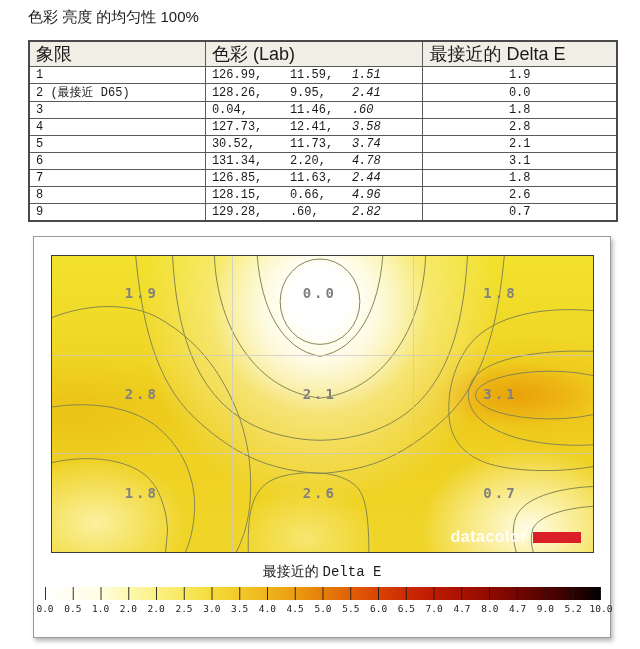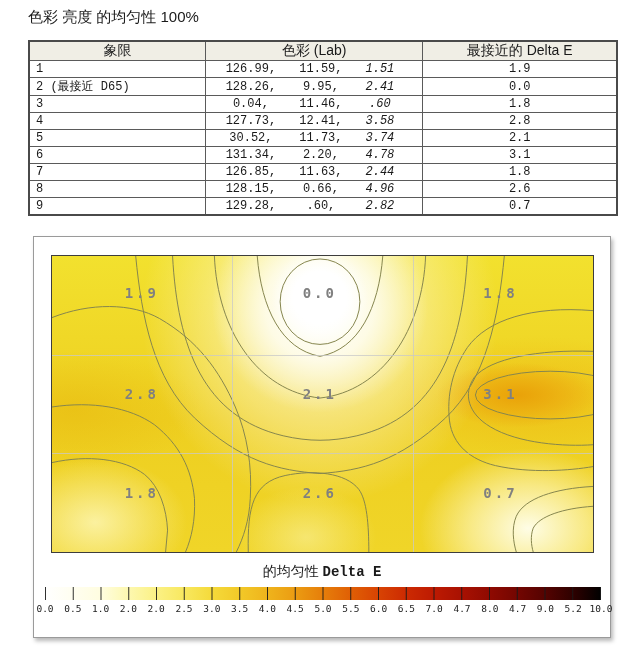--- a/index.html
+++ b/index.html
@@ -9,27 +9,27 @@
   .page { position:relative; width:584px; height:649px; }
 
   .page-title { position:absolute; left:28px; top:8px; font-size:15px; color:#1a1a1a; }
 
   
   table.uni { position:absolute; left:28px; top:40px; width:590px;
               border-collapse:collapse; border:2px solid #4a4a4a;
               font-size:12px; color:#1a1a1a; background:#fff; }
   table.uni th, table.uni td { border:1px solid #5a5a5a; height:17px; padding:0 6px;
               font-family:"Liberation Mono","DejaVu Sans Mono",monospace; }
-  table.uni th { background:#f0eee5; font-weight:normal; text-align:center;
-              font-family:"Liberation Sans",sans-serif; font-size:14px; }
+  table.uni th { background:#f0eee5; font-weight:normal; text-align:left;
+              font-family:"Liberation Sans",sans-serif; font-size:18px; }
   .colq { width:30%; text-align:left; }
   .coll { width:37%; }
   .cold { width:33%; text-align:center; }
   td.lab { text-align:left; padding:0; white-space:nowrap; }
-  td.lab span { display:inline-block; text-align:center; }
+  td.lab span { display:inline-block; text-align:left; }
   td.lab .p1 { width:78px; }
   td.lab .p2 { width:62px; }
   td.lab .p3 { width:56px;font-style:italic; }
 
   
   .panel { position:absolute; left:33px; top:236px; width:578px; height:402px;
            background:#fff; border:1px solid #9a9a9a;
            box-shadow:2px 3px 4px rgba(0,0,0,0.28); }
 
   .cmap { position:absolute; left:17px; top:18px; width:543px; height:298px;
@@ -58,21 +58,21 @@
             font-family:"DejaVu Sans Mono","Liberation Mono",monospace;
             font-size:14px; font-weight:bold; letter-spacing:3px; color:#808080; }
 
   .logo { position:absolute; right:12px; bottom:6px; display:flex; align-items:center; }
   .logo-text { color:rgba(255,255,255,0.92); font-weight:bold; font-size:16px;
                letter-spacing:0.5px; font-family:"Liberation Sans",sans-serif; }
   .logo-block { display:inline-block; width:48px; height:11px; background:#da1f26; margin-left:6px; }
 
   .cb-title { position:absolute; left:0; width:100%; top:326px; text-align:center;
               font-size:14px; color:#1a1a1a; }
-  .cb-title .mono { font-family:"Liberation Mono","DejaVu Sans Mono",monospace;font-weight:bold; }
+  .cb-title .mono { font-family:"Liberation Mono","DejaVu Sans Mono",monospace; }
 
   .cbar-wrap { position:absolute; left:11px; top:350px; width:556px; }
   .cbar { position:relative; height:13px; width:100%;
           background:linear-gradient(to right,
             #ffffff 0%, #fffef0 5%, #fffde0 10%, #fdf8b0 15%, #fbf185 20%,
             #f8e85f 25%, #f5da3a 30%, #f2c928 35%, #efb41c 40%, #eb9c12 45%,
             #e67e0a 50%, #e05f05 55%, #d84303 60%, #cc2a02 65%, #bd1a02 70%,
             #a81102 75%, #8f0a01 80%, #730601 85%, #540301 90%, #2e0100 95%, #000000 100%); }
   .cbar .ticks { position:absolute; inset:0;
           background-image:linear-gradient(to right, rgba(25,25,25,0.9) 0, rgba(25,25,25,0.9) 1px, transparent 1px);
@@ -176,24 +176,28 @@
       <span class="mlabel" style="left:16.6%; top:12.4%">1.9</span>
       <span class="mlabel" style="left:49.5%; top:12.4%">0.0</span>
       <span class="mlabel" style="left:82.9%; top:12.4%">1.8</span>
       <span class="mlabel" style="left:16.6%; top:46.6%">2.8</span>
       <span class="mlabel" style="left:49.5%; top:46.6%">2.1</span>
       <span class="mlabel" style="left:82.9%; top:46.6%">3.1</span>
       <span class="mlabel" style="left:16.6%; top:80.2%">1.8</span>
       <span class="mlabel" style="left:49.5%; top:80.2%">2.6</span>
       <span class="mlabel" style="left:82.9%; top:80.2%">0.7</span>
 
+      <div class="logo">
+        <span class="logo-text">datacolor</span>
+        <span class="logo-block"></span>
+      </div>
     </div>
 
     <div class="cb-title">
-      <span>的均匀性</span>
+      <span>最接近的</span>
       <span class="mono">Delta E</span>
     </div>
 
     <div class="cbar-wrap">
       <div class="cbar">
         <div class="ticks"></div>
       </div>
       <div class="cbar-labels">
         <span style="left:0%">0.0</span>
         <span style="left:5%">0.5</span>

